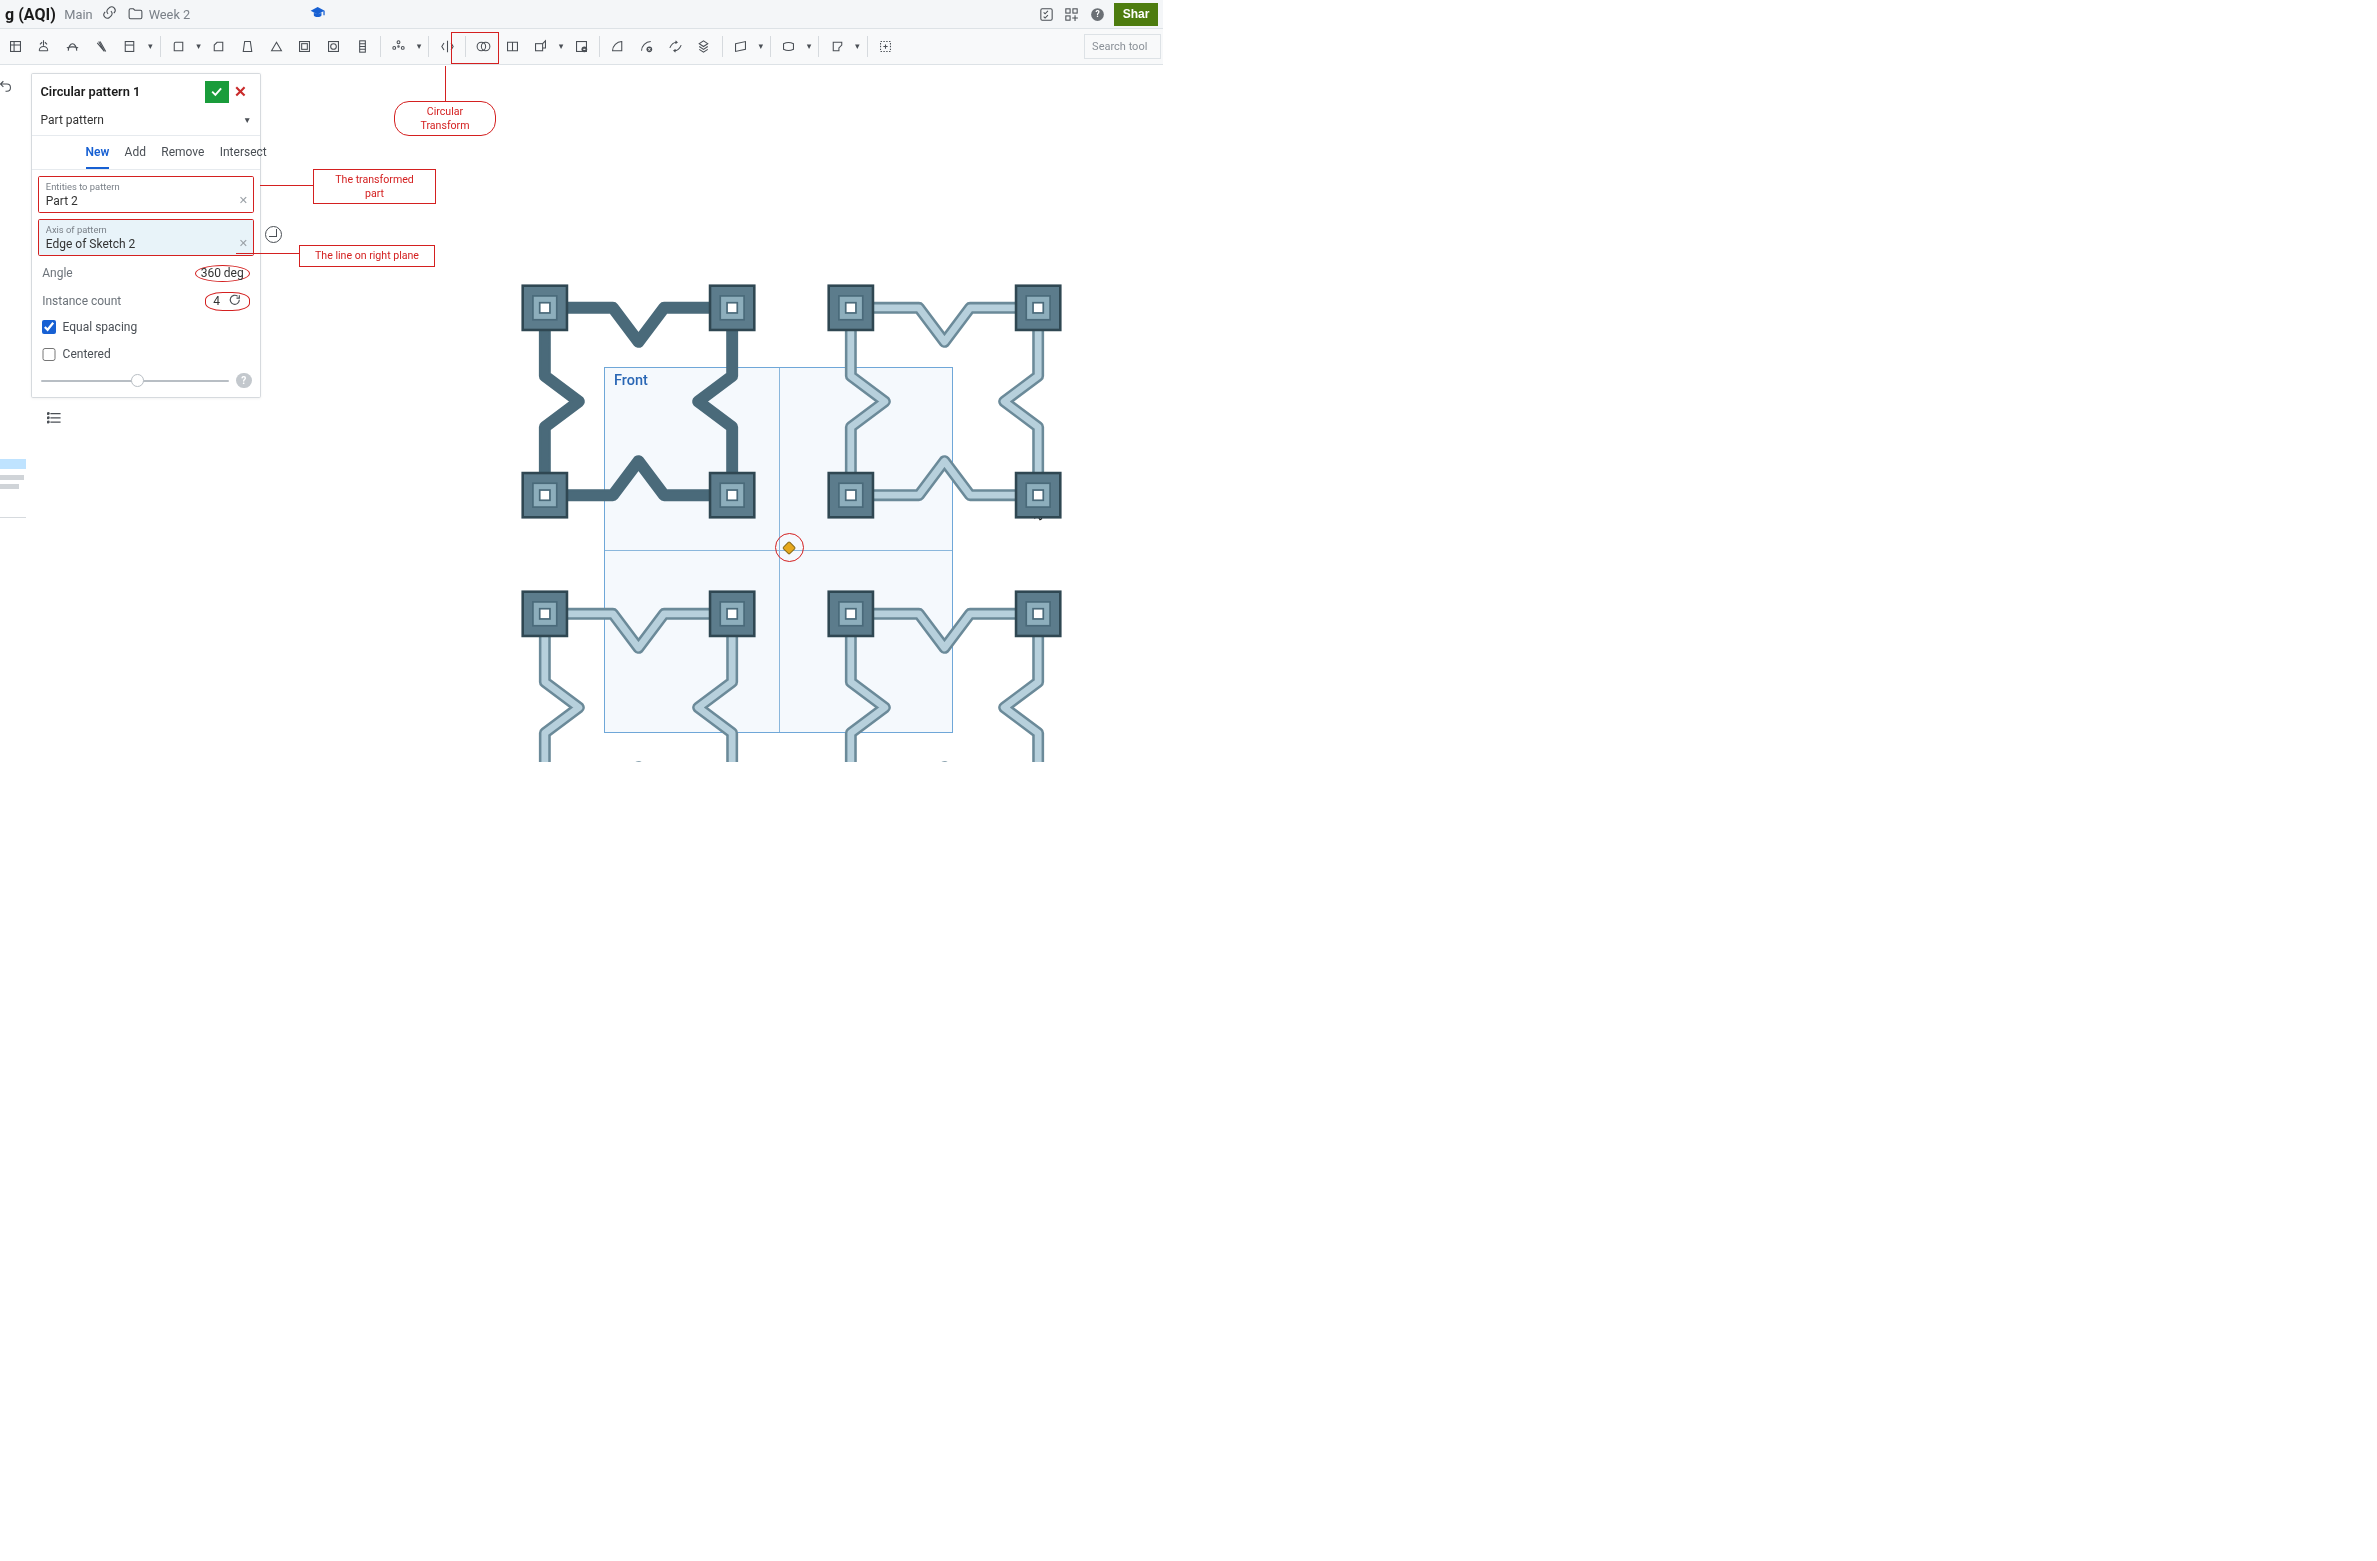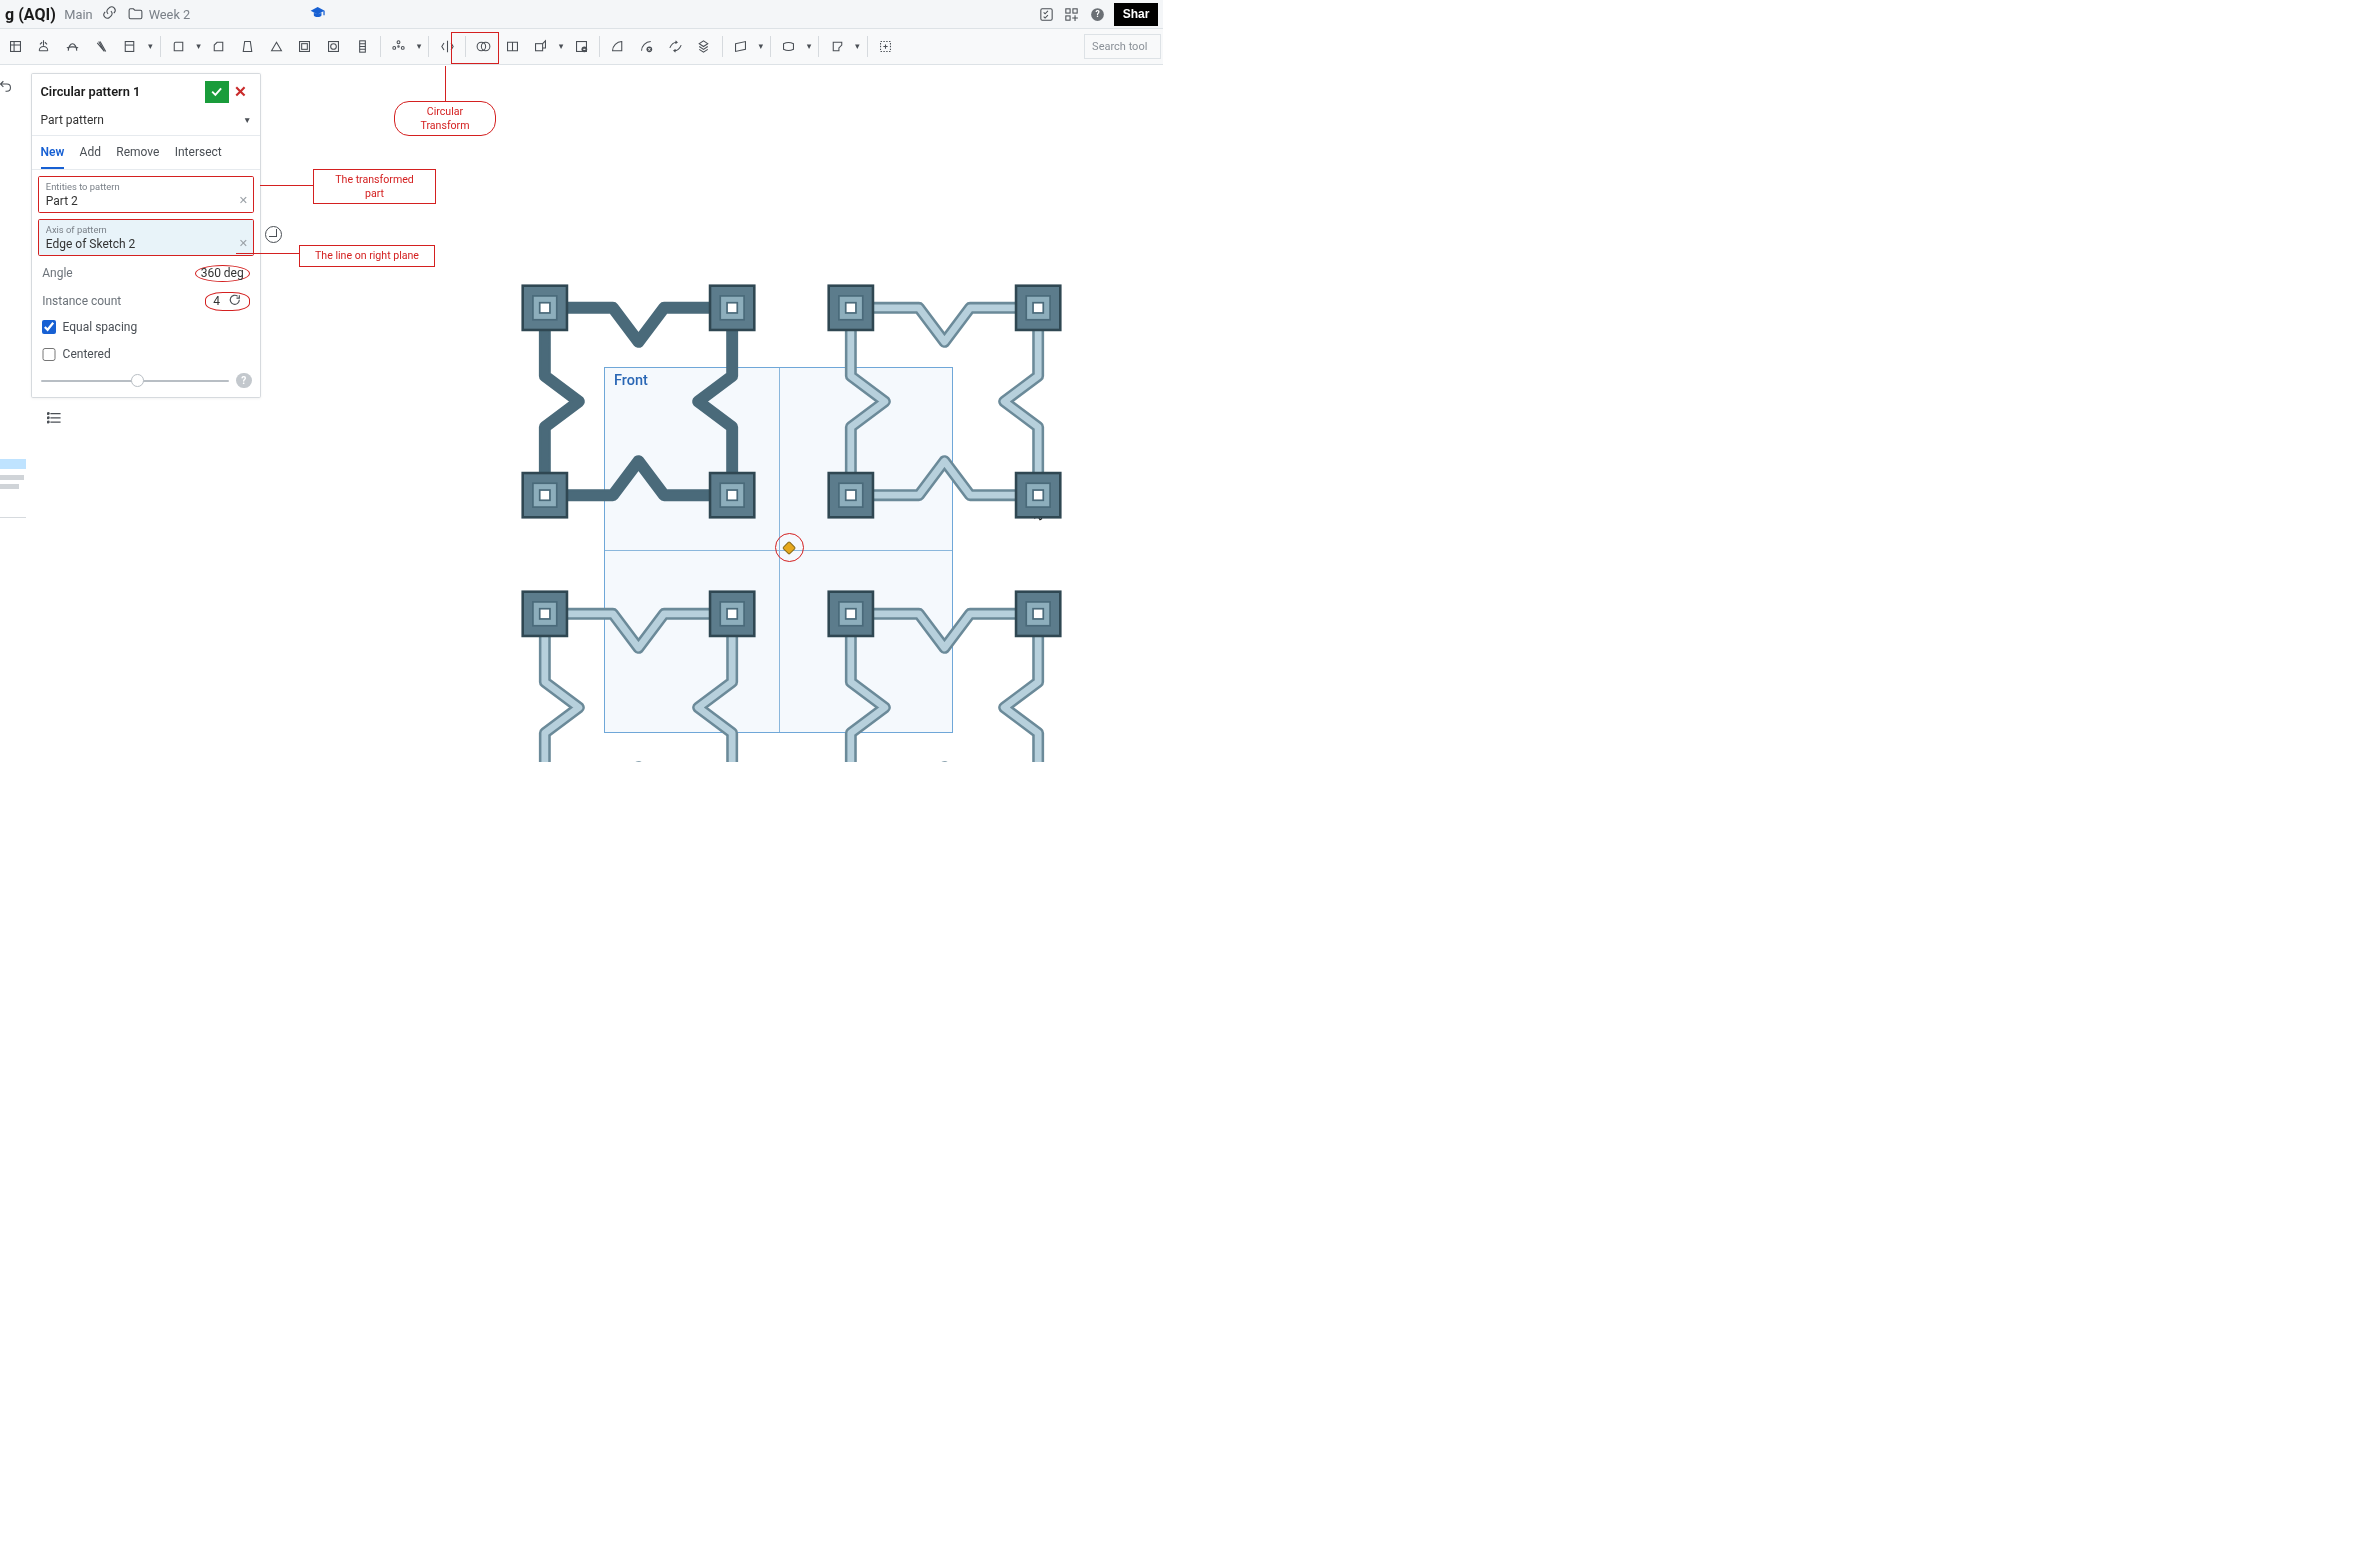--- a/index.html
+++ b/index.html
@@ -7,21 +7,21 @@
   
   
   .topbar { height: 29px; background: #f4f6f8; border-bottom: 0.9px solid #dde2e6; display: flex; align-items: center; padding: 0 5.1px; gap: 8.5px; }
   .doc-title { font-weight: 700; font-size: 16px; color: #1a1a1a; }
   .branch { font-size: 12.8px; color: #7a8088; }
   .link-icon { color: #7a8088; font-size: 12px; }
   .folder-label { display: flex; align-items: center; gap: 5.1px; color: #7a8088; font-size: 12.8px; }
   .spacer { flex: 1; }
   .topbar-right { display: flex; align-items: center; gap: 8.5px; }
   .topbar-icon { width: 17px; height: 17px; display:flex; align-items:center; justify-content:center; color:#4a4f55; }
-  .share-btn { background: #000000; color: #fff; font-weight: 600; font-size: 12px; padding: 5.1px 8.5px; border: none; height: 23px; display:flex; align-items:center; }
+  .share-btn { background: #4d7c0f; color: #fff; font-weight: 600; font-size: 12px; padding: 5.1px 8.5px; border: none; height: 23px; display:flex; align-items:center; }
   .grad-icon { color: #1760d3; font-size: 13.6px; margin-left: 111px;}
   
   
   .toolbar { height: 36px; background: #f8f9fa; border-bottom: 0.9px solid #dde2e6; display: flex; align-items: center; padding: 0 1.7px; gap: 1.7px; position: relative;}
   .tool { width: 27px; height: 27px; display: flex; align-items:center; justify-content:center; color:#4a4f55; cursor:pointer; border-radius:1.7px;}
   .tool-drop { width: 10.2px; display:flex; align-items:center; justify-content:center; color:#4a4f55; font-size:7.7px; cursor:pointer;}
   .tool-sep { width: 0.9px; height: 20.4px; background: #d6dade; margin: 0 2.6px; }
   .search-tools { margin-left:auto; border:0.9px solid #dde2e6; height:25.5px; width: 77px; font-size:11px; color:#8a9097; display:flex; align-items:center; padding:0 6.8px; }
   .circ-box { position:absolute; left:451px; top:2.6px; width:48px; height:32px; border:1.3px solid #d42020; pointer-events:none; }
   
@@ -32,21 +32,21 @@
   .panel { position: absolute; left: 31px; top: 73px; width: 230px; background: #fff; border: 0.9px solid #d6dade; border-radius: 1.7px; box-shadow: 0 0.9px 2.6px rgba(0,0,0,0.05); }
   .panel-header { display:flex; align-items:center; padding: 6.8px 8.5px; gap:1px; }
   .panel-title { font-size: 12.8px; font-weight:600; flex:1; }
   .ok-btn { width: 24px; height: 22px; background:#1a9c3b; display:flex; align-items:center; justify-content:center; }
   .cancel-x { width:22px; height:22px; display:flex; align-items:center; justify-content:center; color:#c92a2a; font-size:15.3px; font-weight:bold;}
   .panel-row { padding: 3.4px 8.5px 8.5px; border-bottom: 0.9px solid #e6eaee; display:flex; align-items:center;}
   .type-select { font-size:12px; flex:1; color:#333; }
   .drop-caret { font-size:8.5px; color:#4a4f55;}
   .tab-row { display:flex; padding: 0 8.5px; border-bottom:0.9px solid #e6eaee;}
   .tab { padding: 8.5px 0; font-size:12px; color:#4a4f55; margin-right:15.3px; cursor:pointer;}
-  .tab.active { color:#1760d3; font-weight:600; border-bottom:2.6px solid #1760d3; margin-bottom:-0.9px;}
+  .tab.active { color:#1760d3; font-weight:600; border-bottom:2.6px solid #1760d3; margin-bottom:-0.9px;margin-left:45px;}
   .field-box { margin: 6px 6px 0; border:0.9px solid #cfd5da; border-radius:1.7px; padding: 4.3px 6.8px; position:relative;}
   .field-box.red { border:1.3px solid #d42020; }
   .field-box.blue { border:1.3px solid #d42020; background:#e8f3f9; }
   .field-label-sm { font-size:9.4px; color:#7a8088; }
   .field-value { font-size:12px; color:#333; margin-top:1.7px; display:flex; align-items:flex-end;}
   .field-clear { position:absolute; right:5.1px; bottom:5.1px; color:#9aa0a6; font-size:11px; cursor:pointer;}
   .small-clock { position:absolute; right:-22px; top:6.8px; width:17px; height:17px; border:1.3px solid #4a4f55; border-radius:50%; display:flex; align-items:center; justify-content:center;}
   .small-clock::after { content:""; width:6.8px; height:6.8px; border-right:1.3px solid #4a4f55; border-bottom:1.3px solid #4a4f55; position:absolute; left:3.4px; top:2.6px; }
   .value-row { display:flex; align-items:center; padding: 8.5px 10.2px 1.7px; font-size:12px;}
   .value-row .lbl { flex:1; color:#6c737a; }

